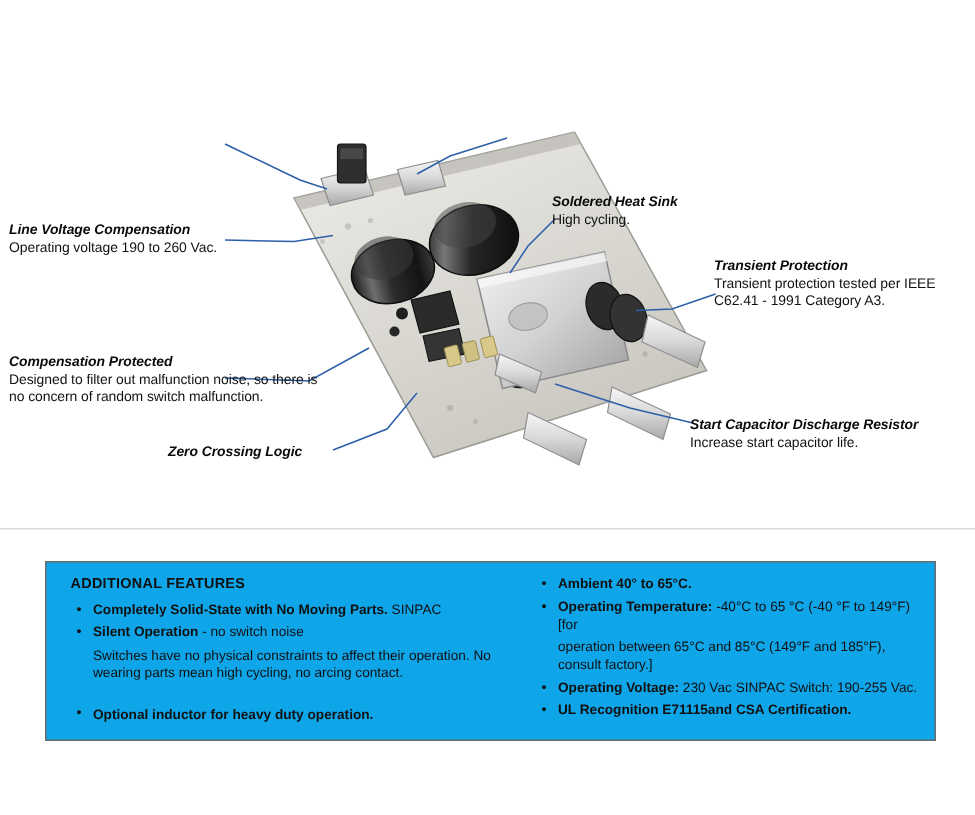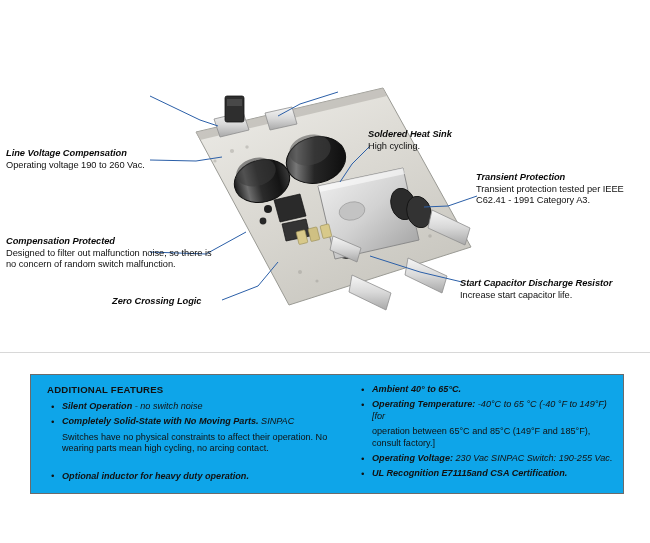--- a/index.html
+++ b/index.html
@@ -84,21 +84,20 @@
     top: 9px;
     width: 258px;
   }
   .bullet-row {
     position: relative;
     padding-left: 11px;
     margin-bottom: 4px;
     font-size: 9.1px;
     line-height: 11.4px;
     color: #111;
-    font-style: italic;
   }
   .bullet-row:before {
     content: "\2022";
     position: absolute;
     left: 0px;
     top: -0.5px;
     font-size: 9.6px;
     color: #111;
   }
   .bullet-row b {
@@ -263,24 +262,24 @@
   </div>
 
   <div class="hr-top"></div>
 
   <div class="features">
     <div class="features-inner">
       <div class="feat-title">ADDITIONAL FEATURES</div>
 
       <div class="col-left">
         <div class="bullet-row">
+          <b>Completely Solid-State with No Moving Parts.</b><span> SINPAC</span>
+        </div>
+        <div class="bullet-row">
           <b>Silent Operation</b><span> - no switch noise</span>
-        </div>
-        <div class="bullet-row">
-          <b>Completely Solid-State with No Moving Parts.</b><span> SINPAC</span>
         </div>
         <div class="bullet-cont">Switches have no physical constraints to affect their operation. No wearing parts mean high cycling, no arcing contact.</div>
         <div class="bullet-row" style="margin-top:16px;">
           <b>Optional inductor for heavy duty operation.</b><span></span>
         </div>
       </div>
 
       <div class="col-right">
         <div class="bullet-row">
           <b>Ambient 40° to 65°C.</b><span></span>

